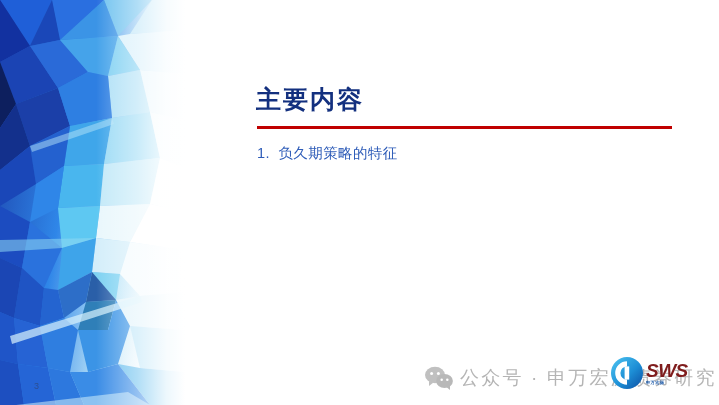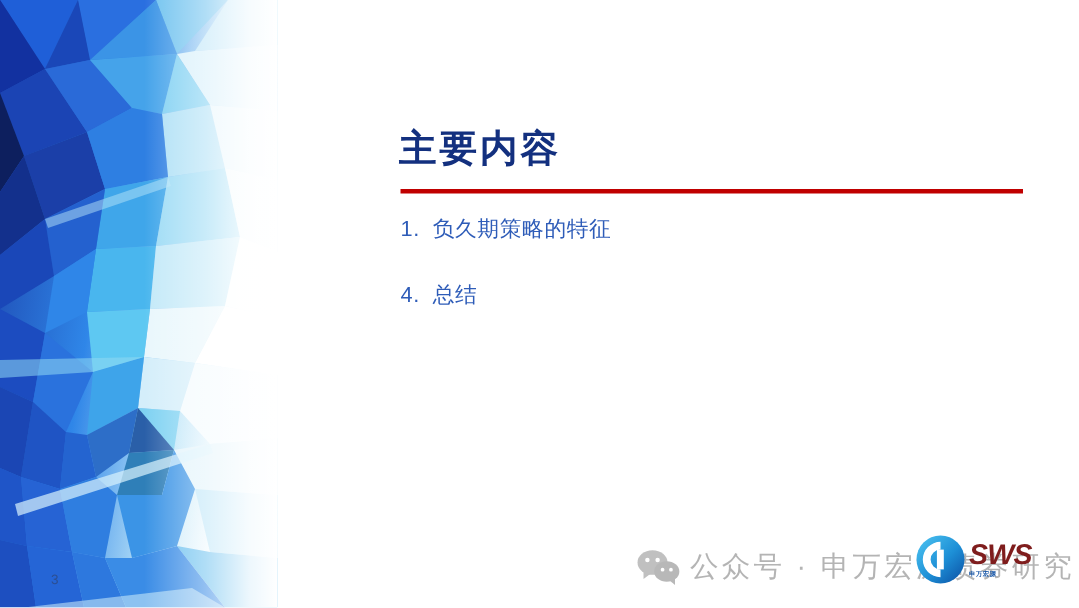--- a/index.html
+++ b/index.html
@@ -56,21 +56,21 @@
     left: 34px;
     top: 381px;
     font-size: 9px;
     color: #2c4f93;
     letter-spacing: 0.2px;
   }
 
   
   .content {
     position: absolute;
-    left: 266px;
+    left: 256px;
     top: 0;
     width: 453px;
     height: 305px;
   }
 
   .slide-title {
     position: absolute;
     left: 0;
     top: 87px;
     font-size: 25px;
@@ -268,24 +268,20 @@
 
   <div class="content">
 
     <div class="slide-title">主要内容</div>
     <div class="title-rule"></div>
 
     <ul class="toc">
       <li class="toc-item">
         <span class="toc-num">1.</span>
         <span class="toc-label">负久期策略的特征</span>
-      </li>
-      <li class="toc-item">
-        <span class="toc-num">4.</span>
-        <span class="toc-label">总结</span>
       </li>
     </ul>
   </div>
 
   <div class="watermark">
     <span class="wechat-icon">
       <svg viewBox="0 0 30 26" aria-hidden="true">
         <ellipse cx="11" cy="10" rx="10" ry="8.2" fill="#9a9a9a"></ellipse>
         <polygon points="5,16 5,21 9.5,17.6" fill="#9a9a9a"></polygon>
         <circle cx="7.6" cy="8.4" r="1.5" fill="#ffffff"></circle>

